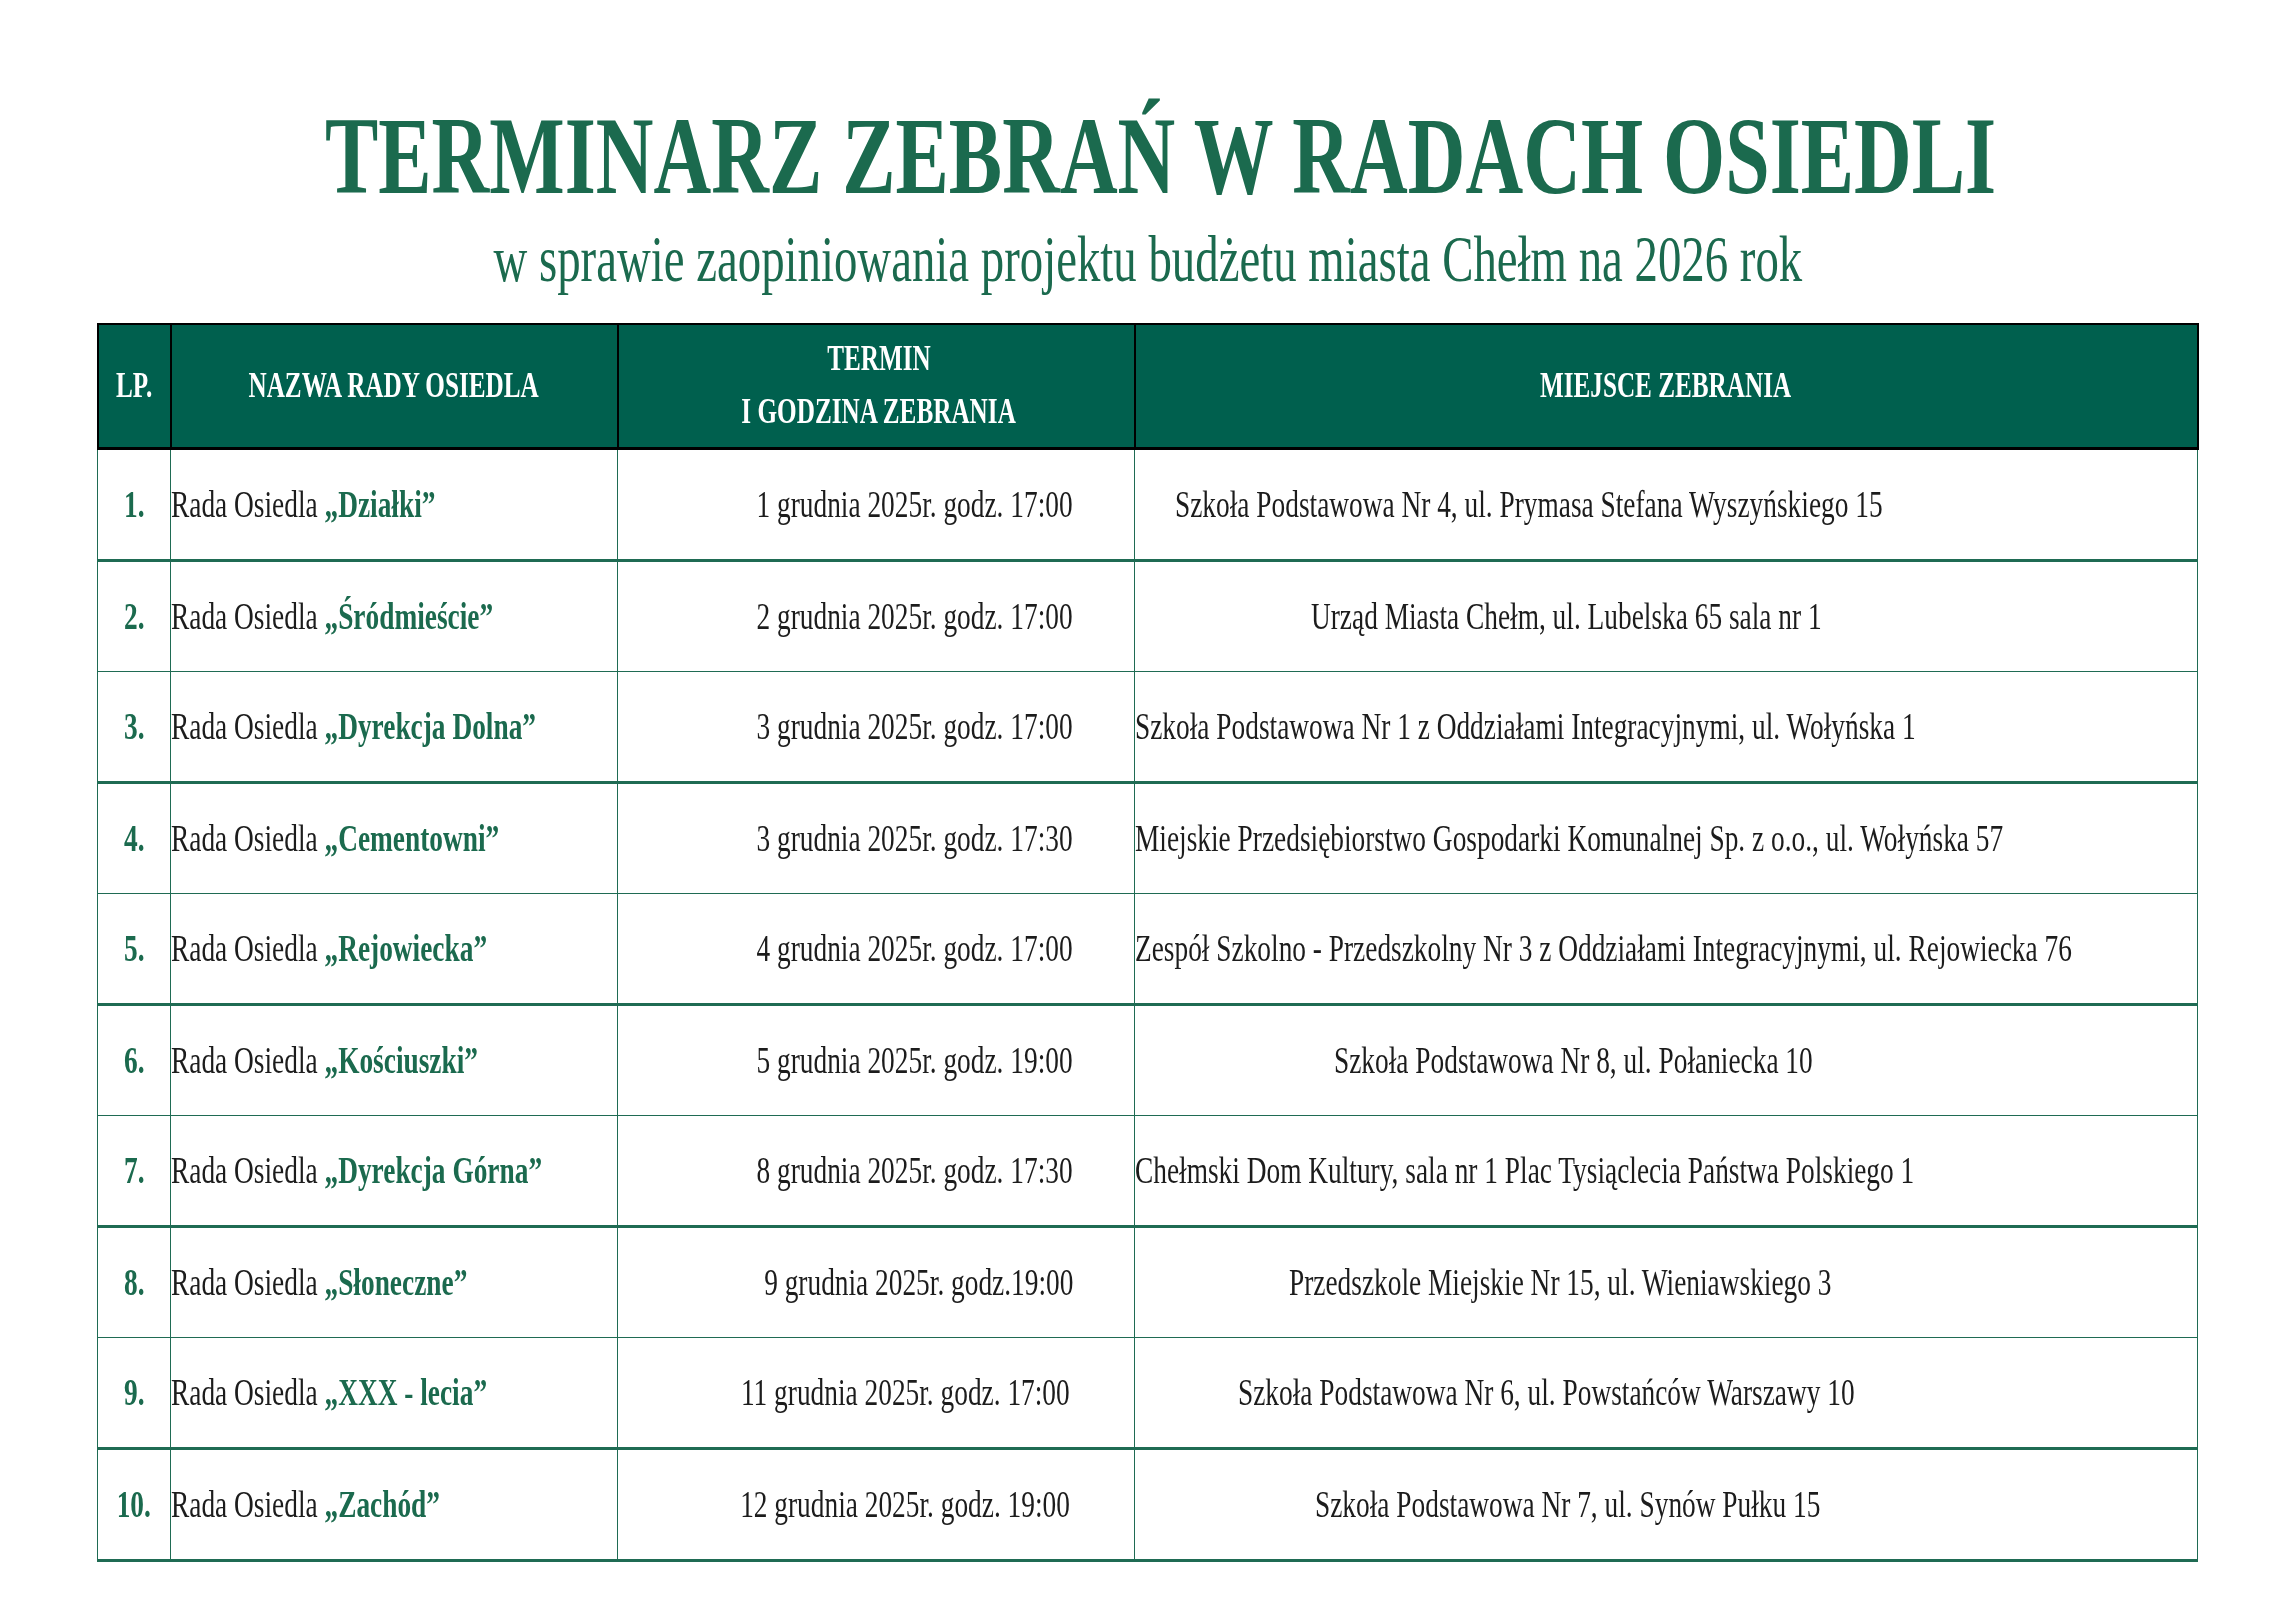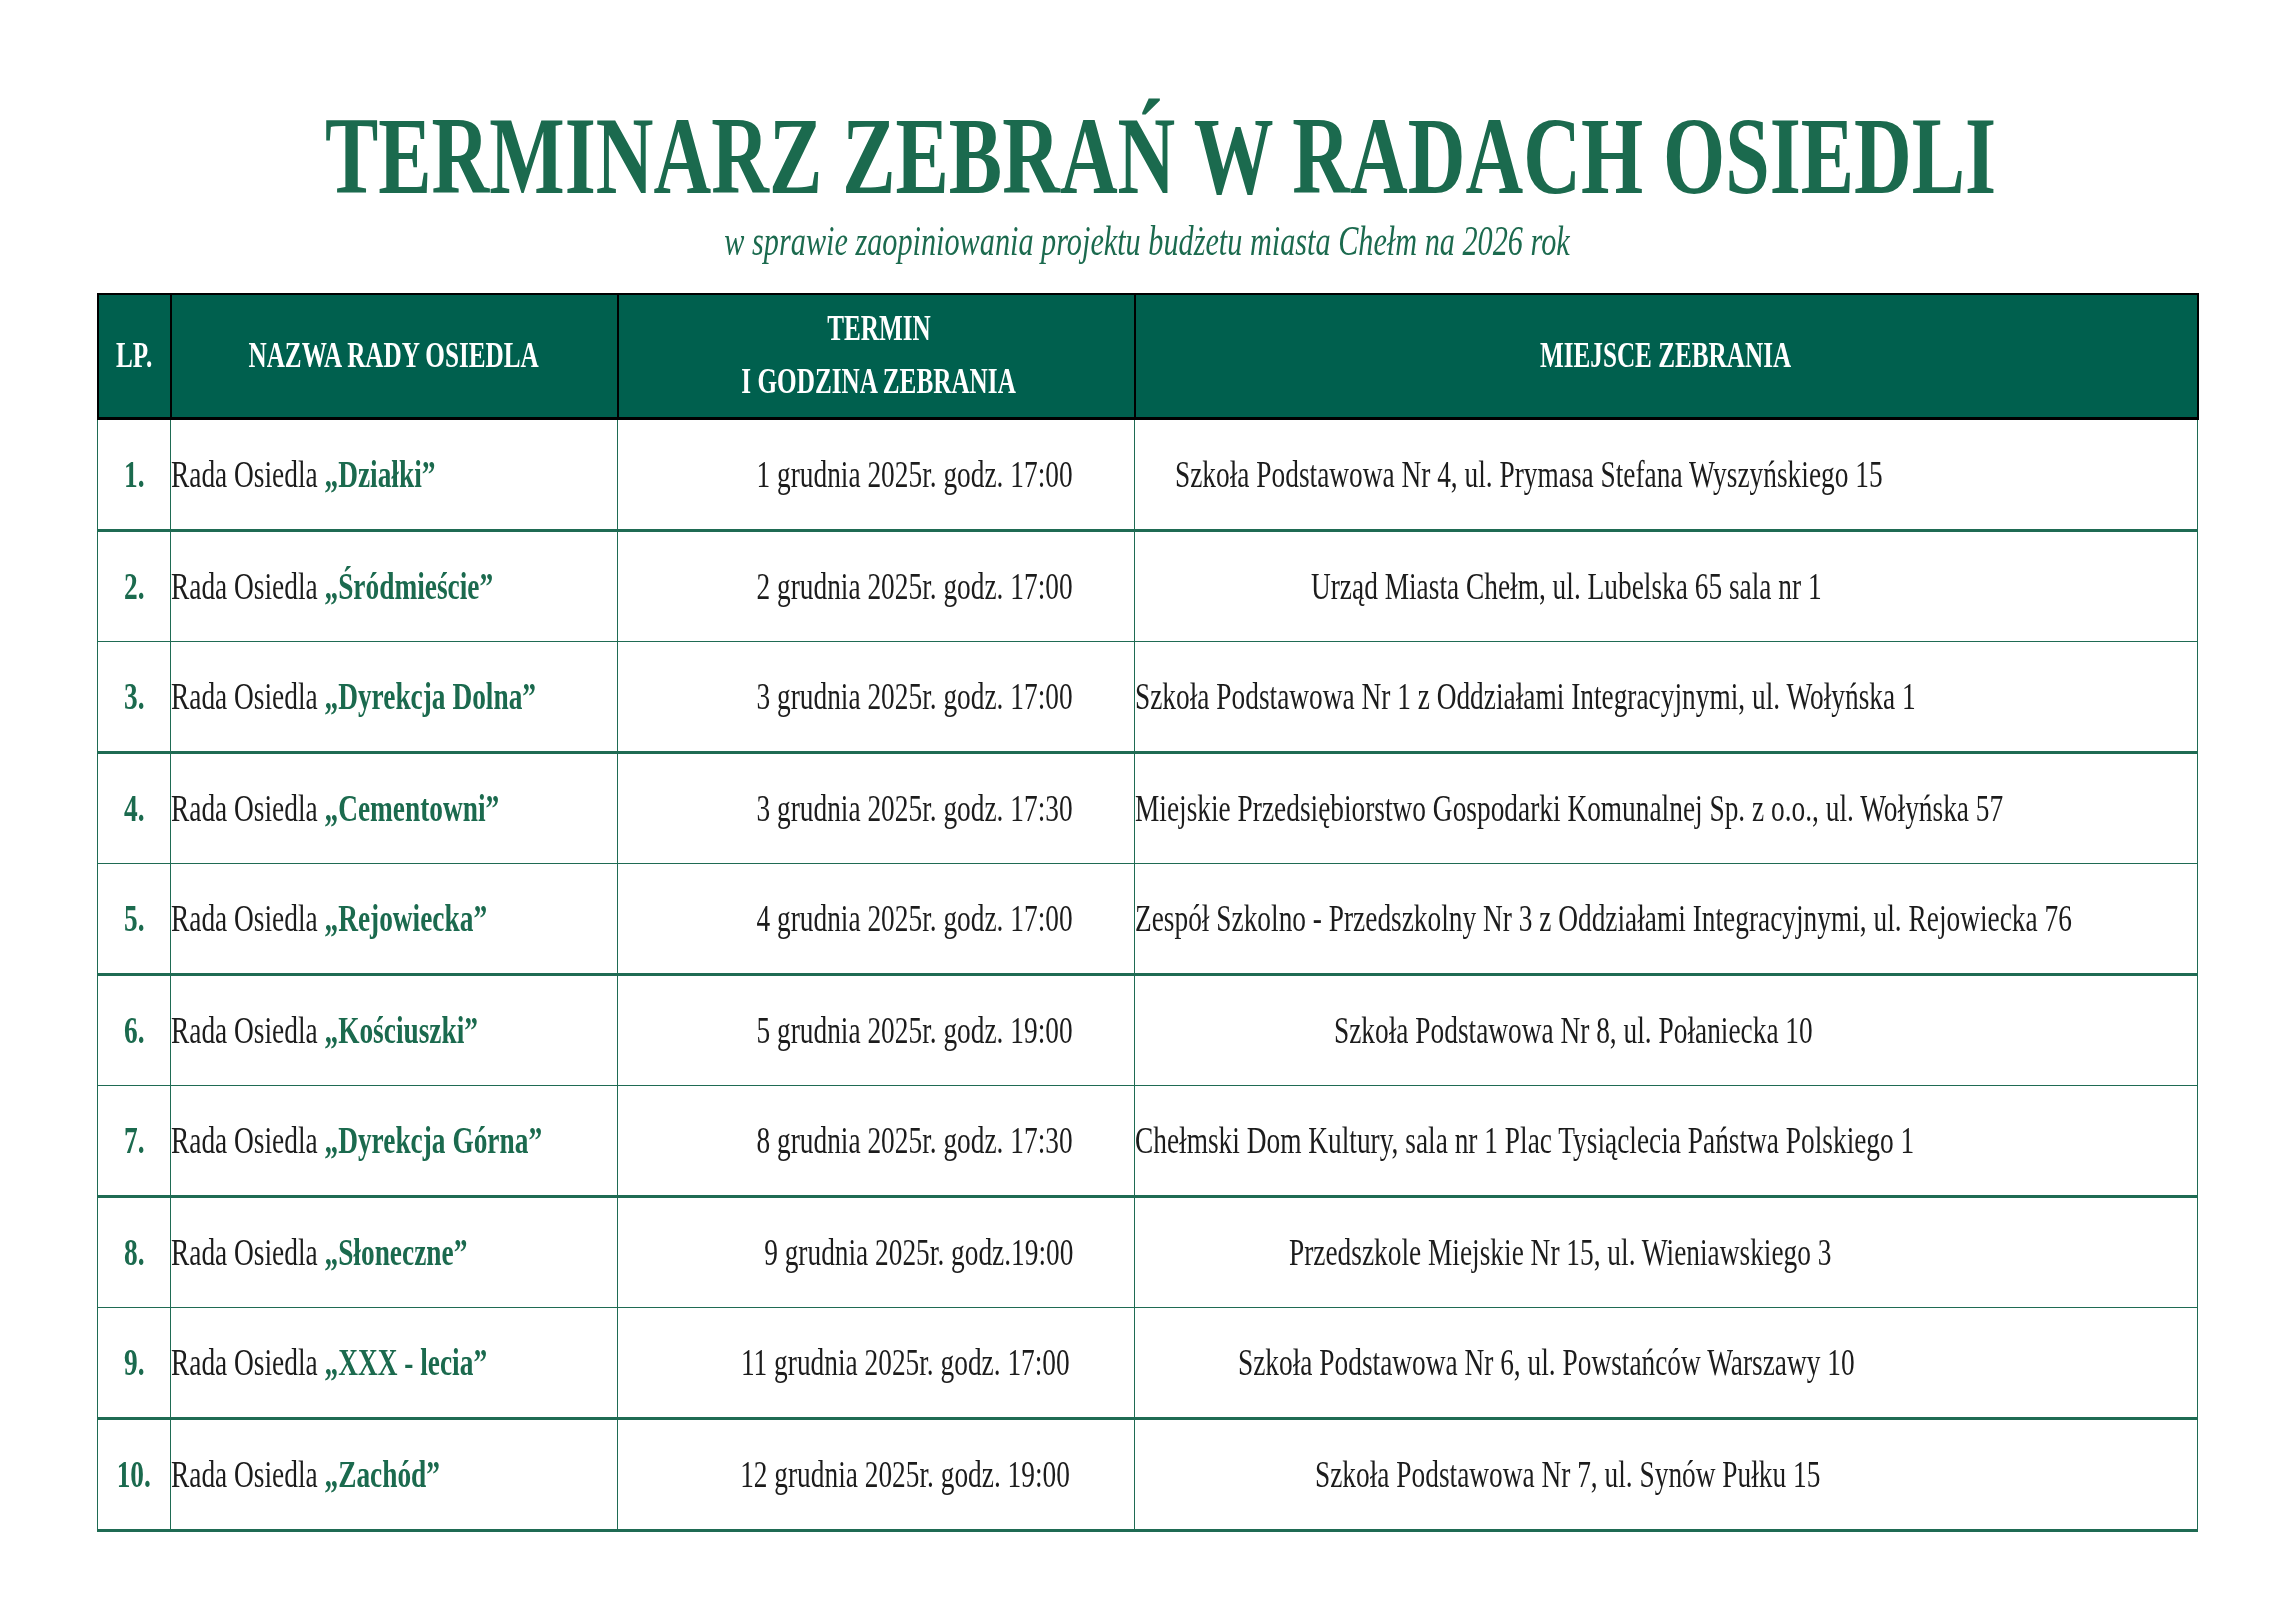--- a/index.html
+++ b/index.html
@@ -20,25 +20,24 @@
   
   .cnd{display:inline-block;transform:scaleX(.72);transform-origin:0 50%;white-space:nowrap;}
   .cnd-c{transform-origin:50% 50%;}
   .title{
     margin:98px 4px 0 0;
     text-align:center;
     font-size:111px;line-height:1.05;
     font-weight:bold;color:var(--accent);
   }
   .subtitle{
-    margin-top:4px;
+    margin-top:10px;
     text-align:center;
-    font-size:42px;line-height:1.05;
+    font-size:65px;line-height:1.05;
     color:var(--accent);
-    font-style:italic;
   }
   table.schedule{
     border-collapse:collapse;
     table-layout:fixed;
     width:2100px;
     margin:30px auto 0 auto;
   }
   .schedule col.c1{width:73px;}
   .schedule col.c2{width:447px;}
   .schedule col.c3{width:517px;}

